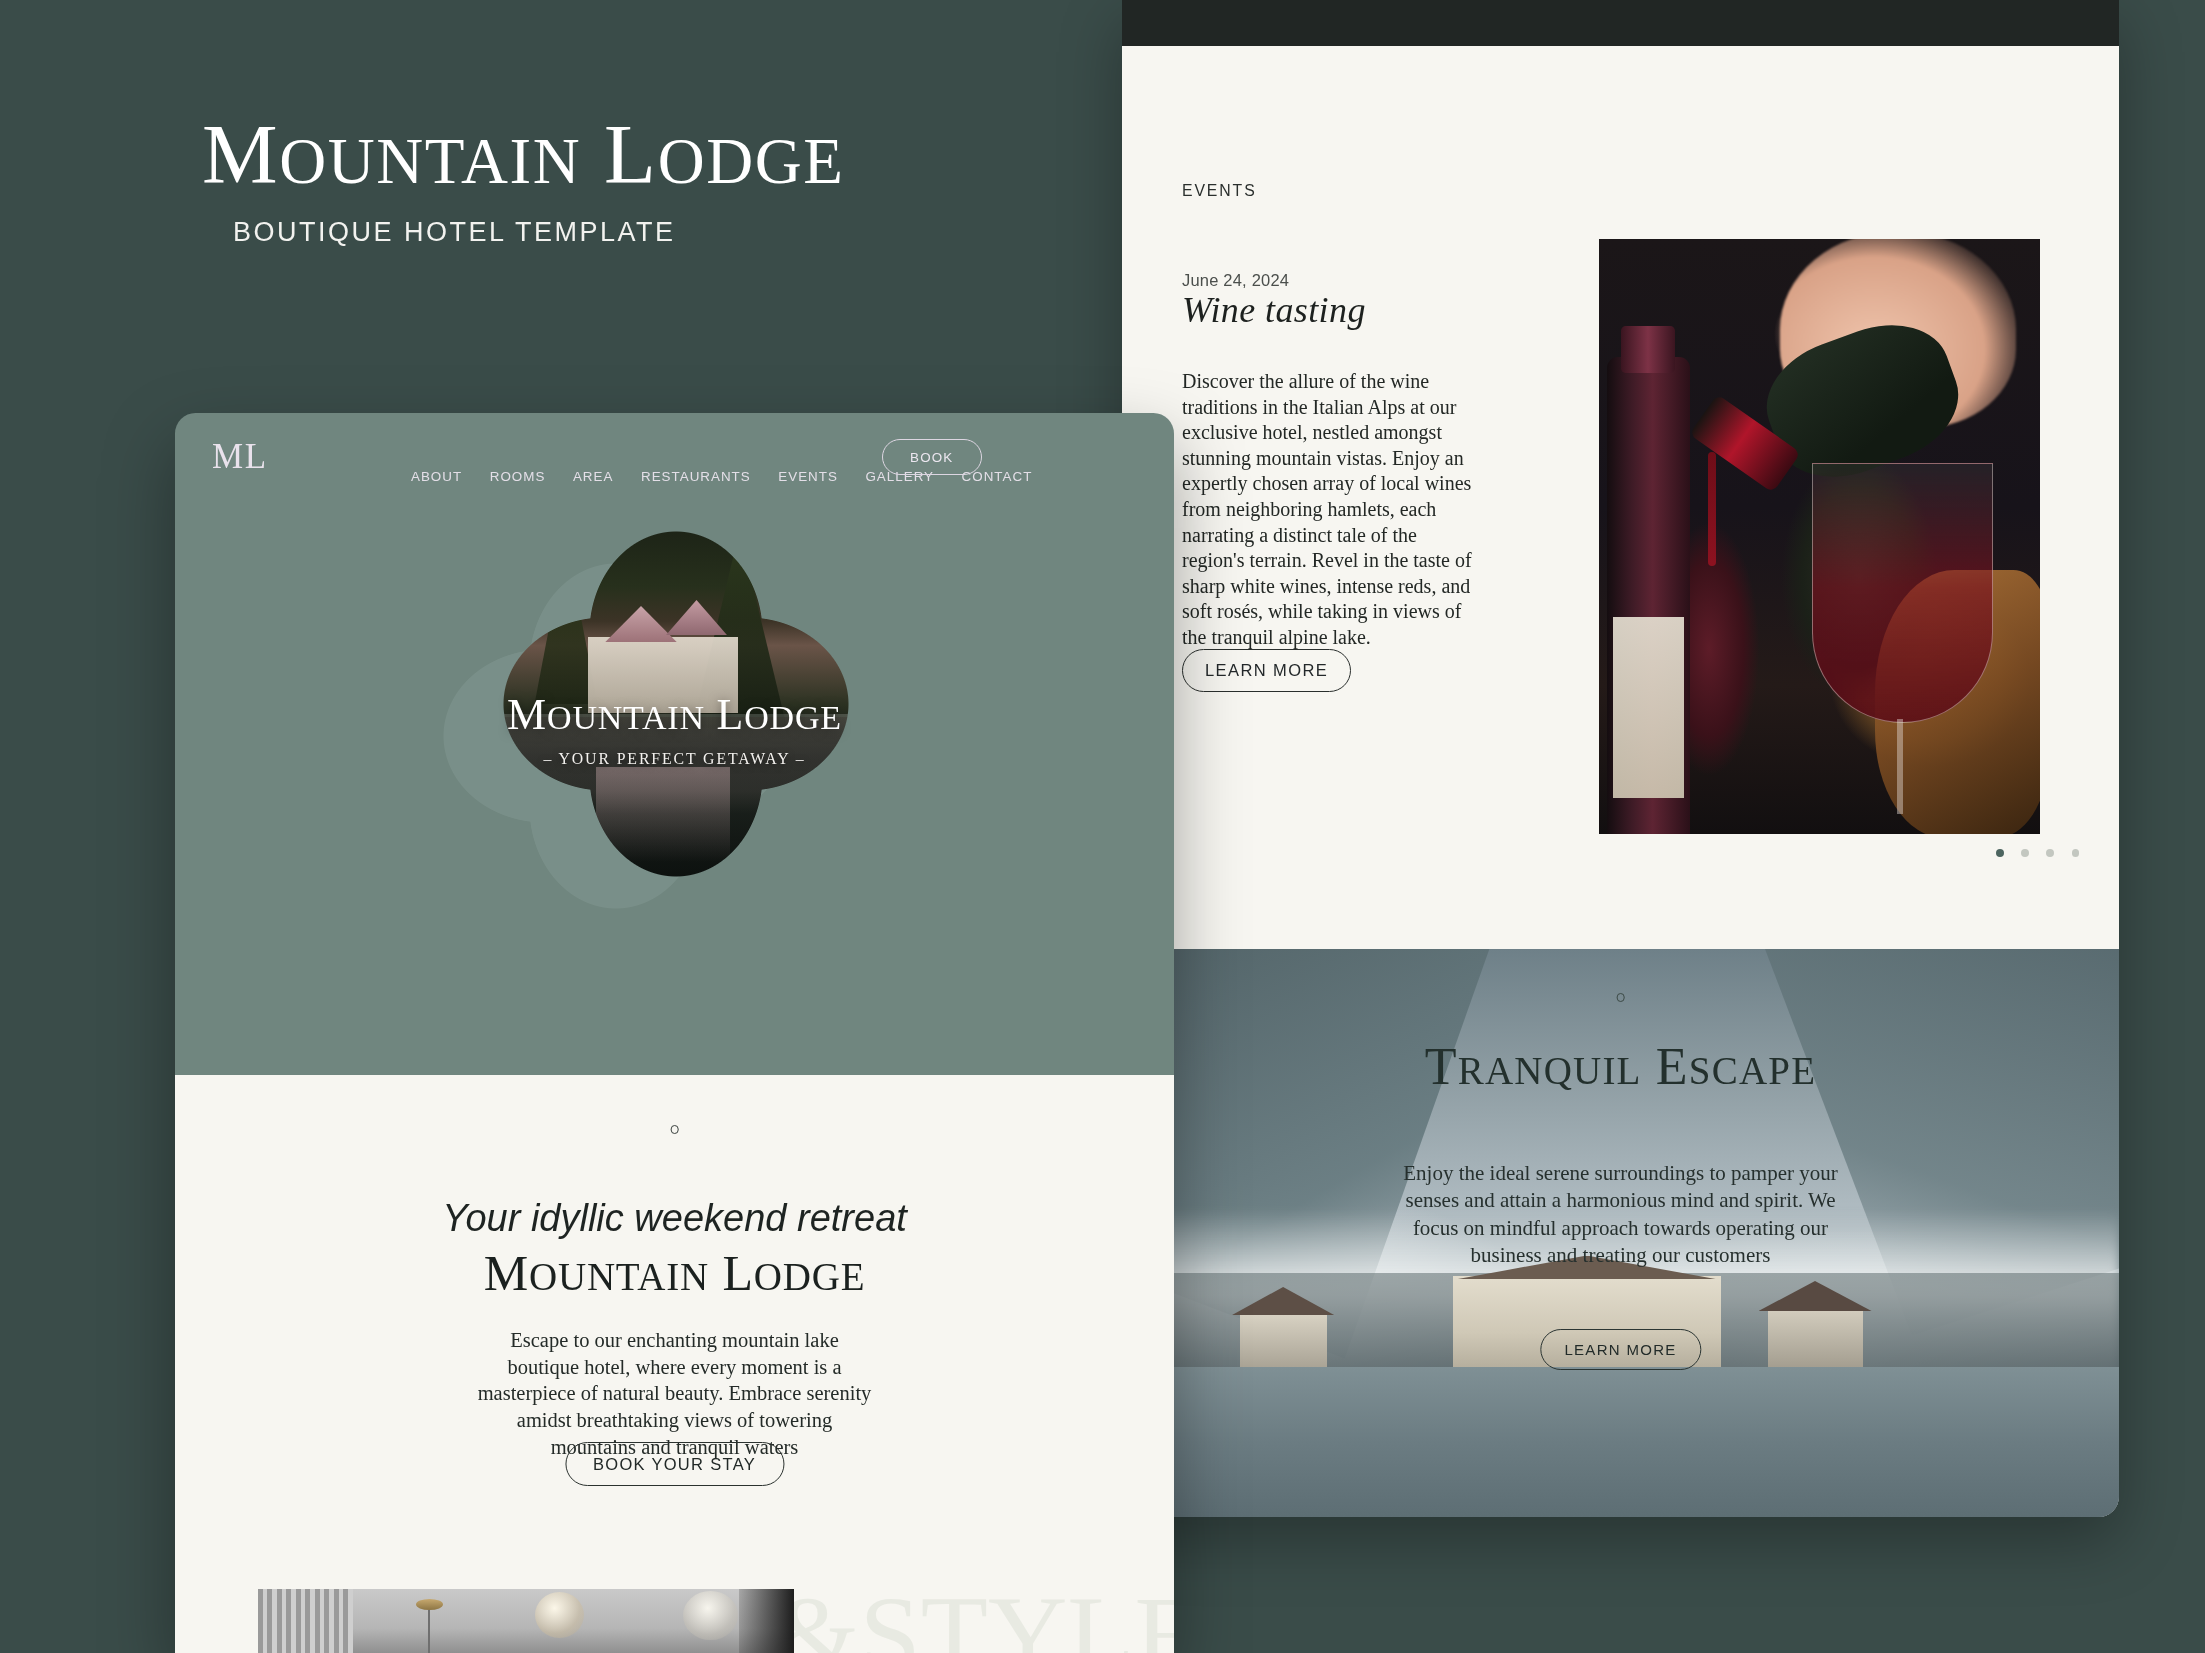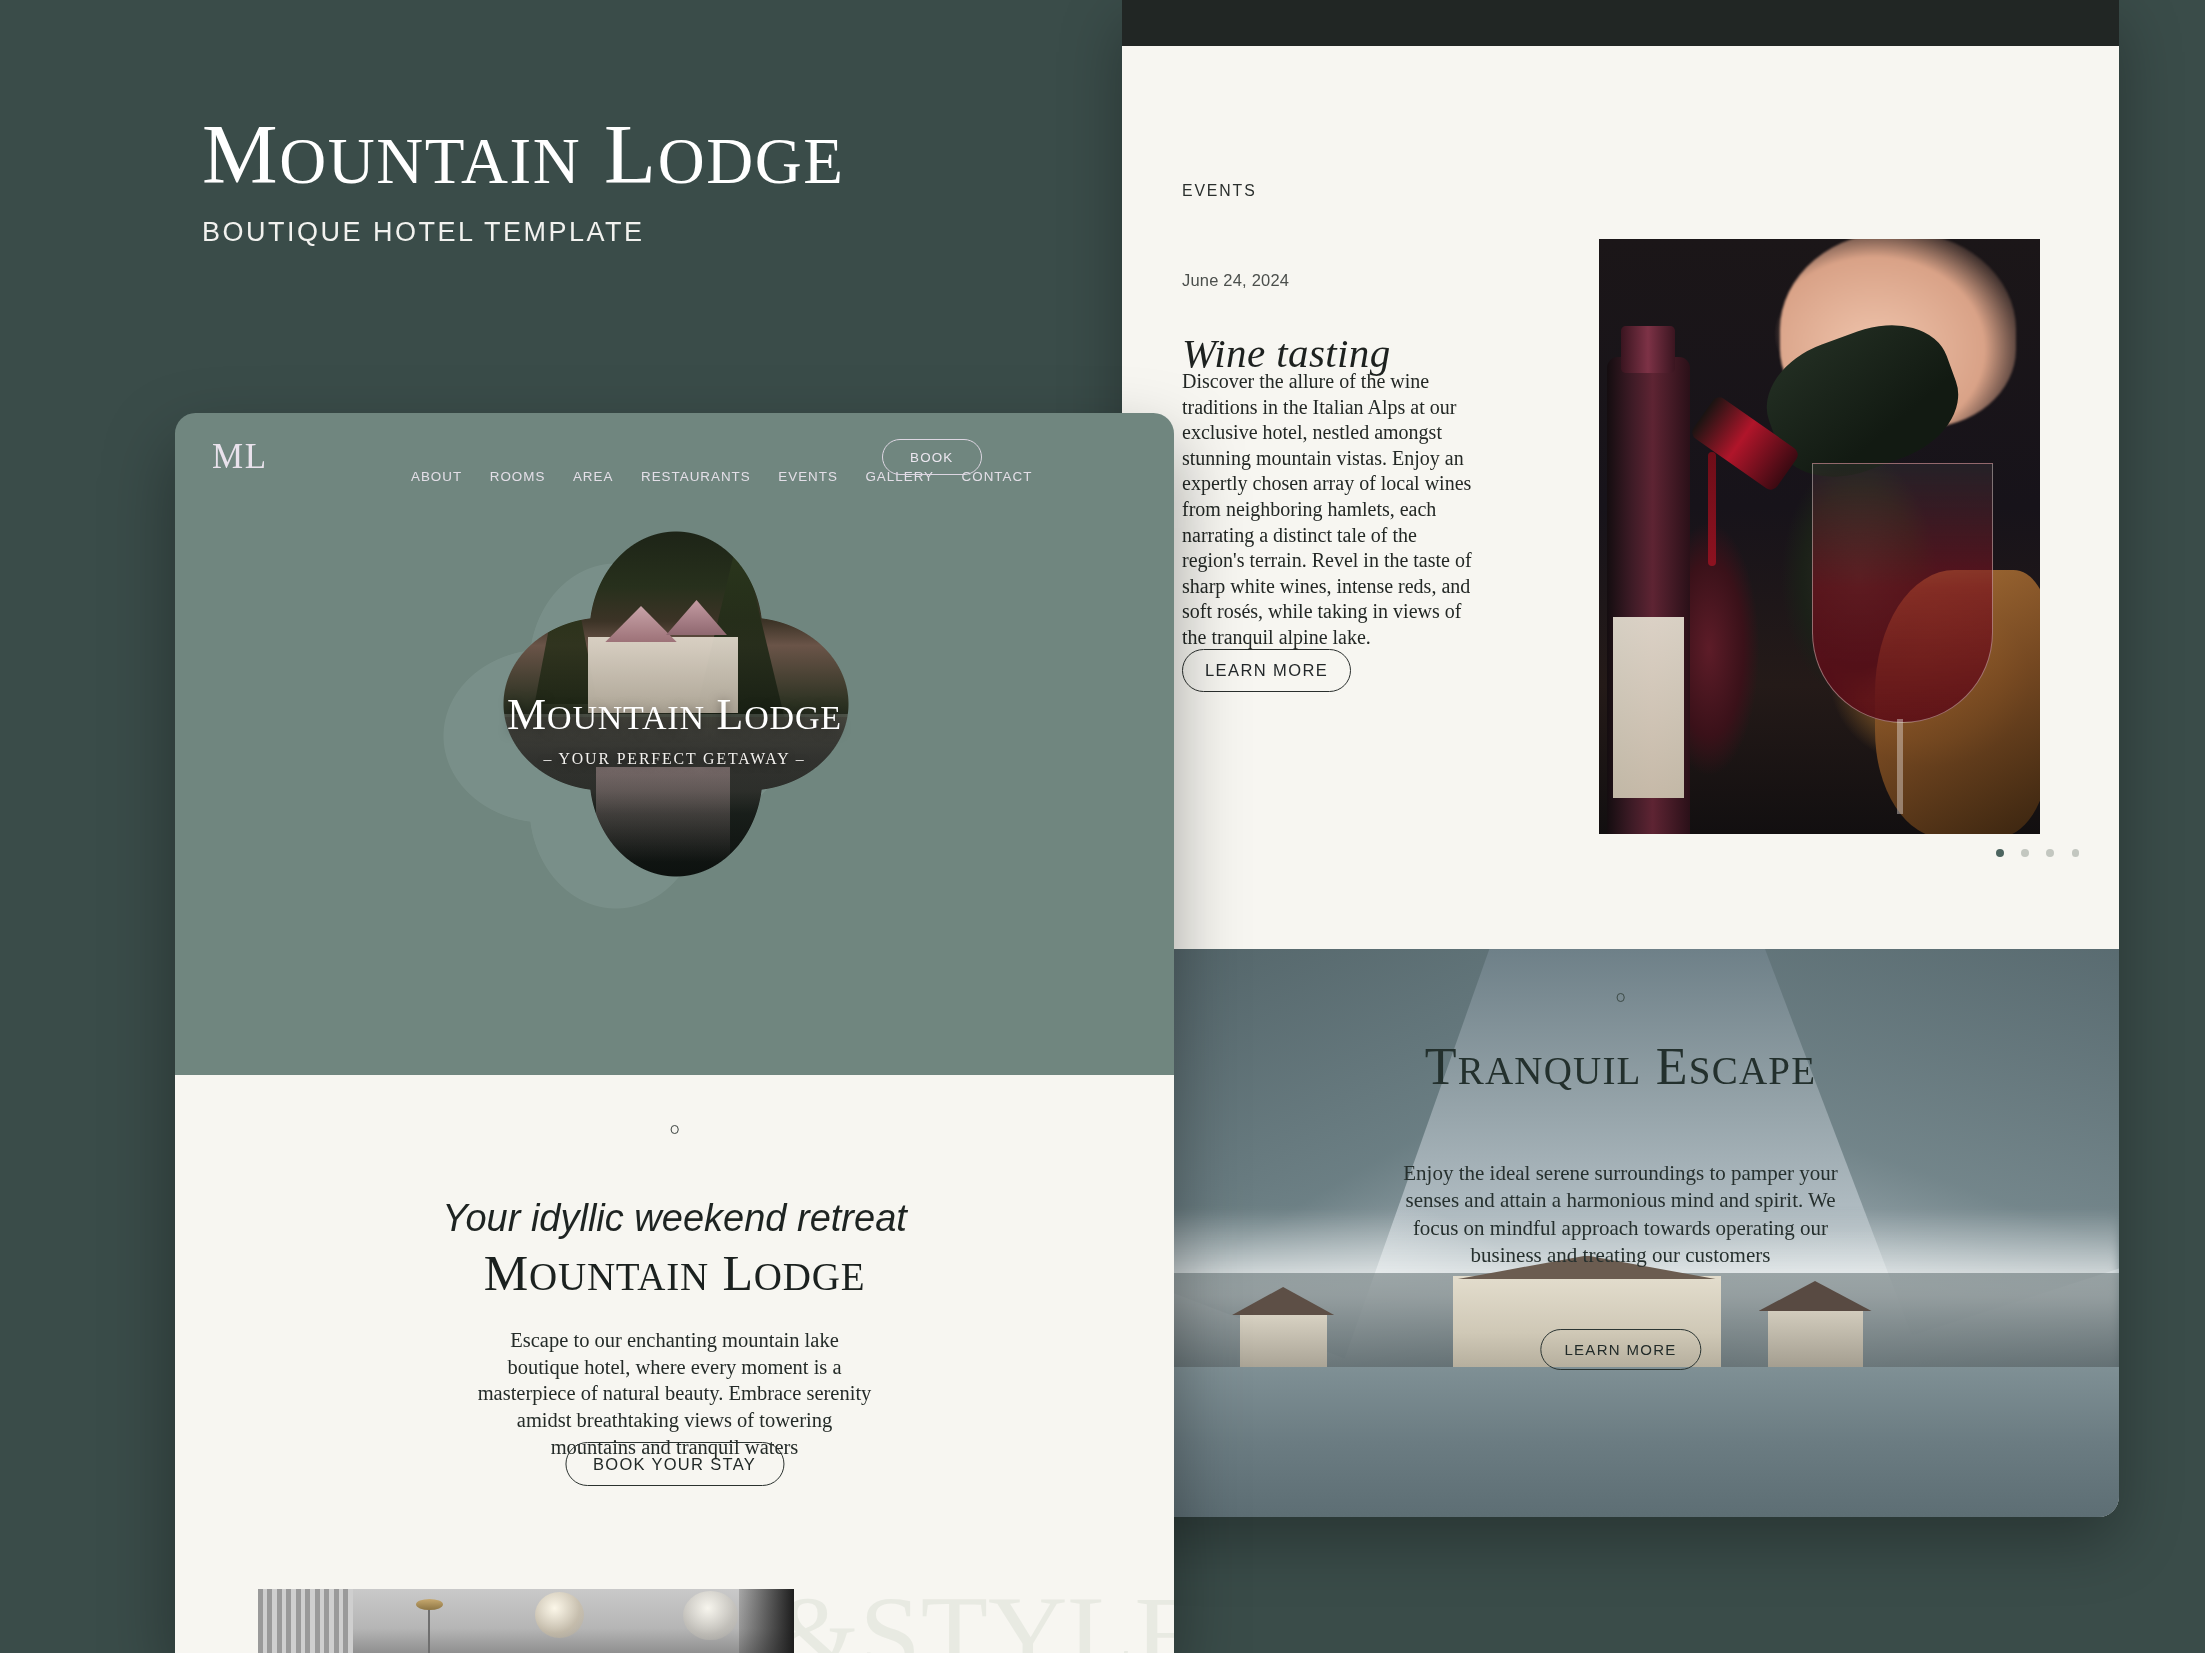--- a/index.html
+++ b/index.html
@@ -22,20 +22,21 @@
     font-weight:400;
     white-space:nowrap;
   }
   .brand-title .sc { font-size:65px; }
   .brand-sub {
     margin-top:17.3px;
     font-size:27px;
     letter-spacing:2.5px;
     color:#f2f2ef;
     font-weight:300;
+    margin-left:31px;
   }
 
   
   .panel-right {
     position:absolute; left:1122px; top:0px; width:997px; height:1517px;
     border-radius:0 0 20.5px 20.5px;
     overflow:hidden;
     box-shadow:0 23.6px 63px rgba(0,0,0,.30);
   }
   .pr-topbar { height:46px; background:#212624; }
@@ -56,24 +57,23 @@
     font-size:15.8px; letter-spacing:1.9px; color:#2a2f2d; font-weight:500;
   }
   .pr-date {
     position:absolute; left:60px; top:225px;
     font-size:16.5px; color:#4b4f4c; letter-spacing:0.2px;
   }
   .pr-event-title {
     position:absolute; left:60px; top:243px;
     font-family:"Liberation Serif", serif;
     font-style:italic;
-    font-size:41px;
+    font-size:36px;
     color:#1d211f;
     letter-spacing:0.4px;
-    margin-top:40px;
   }
   .pr-paragraph {
     position:absolute; left:60px; top:323px; width:298px;
     font-family:"Liberation Serif", serif;
     font-size:20px;
     line-height:1.28;
     color:#232825;
   }
   .btn-outline {
     display:inline-flex; align-items:center; justify-content:center;

